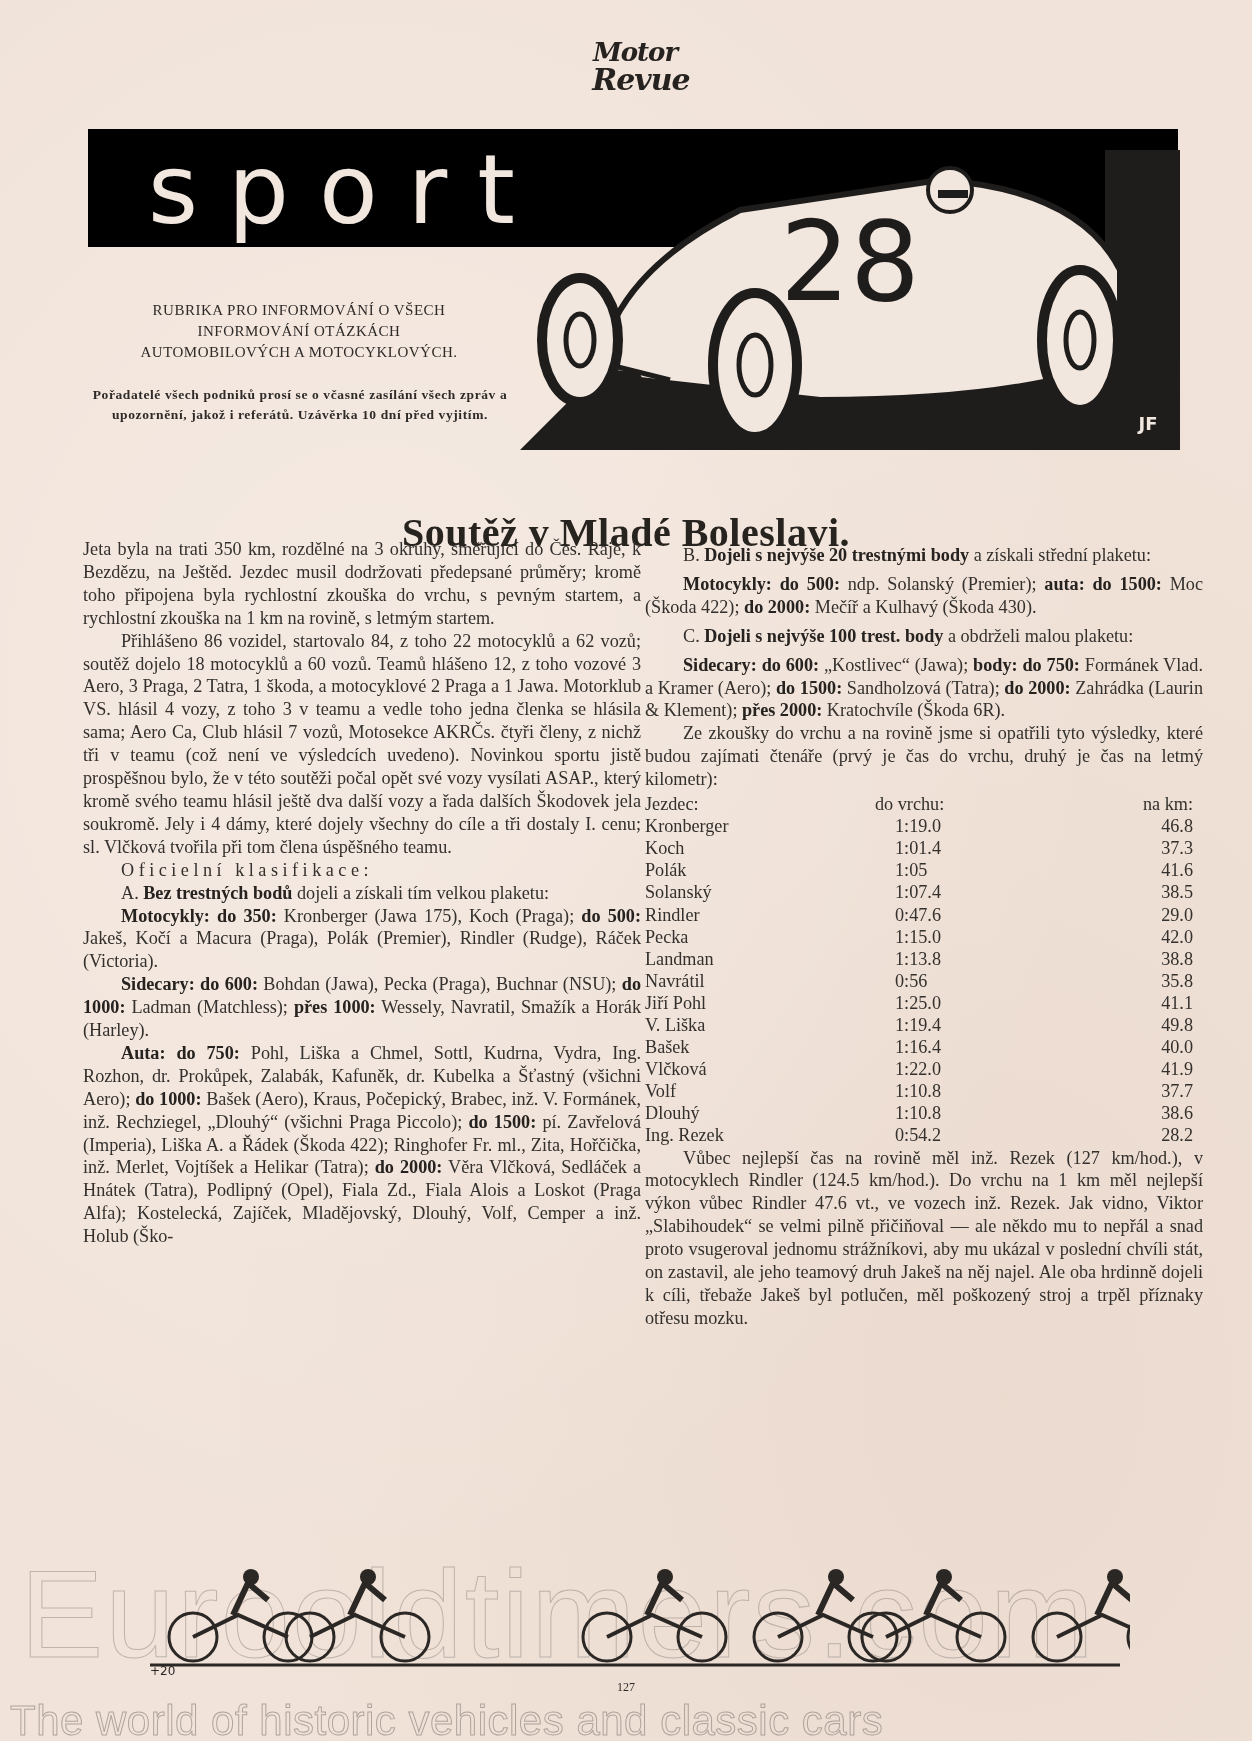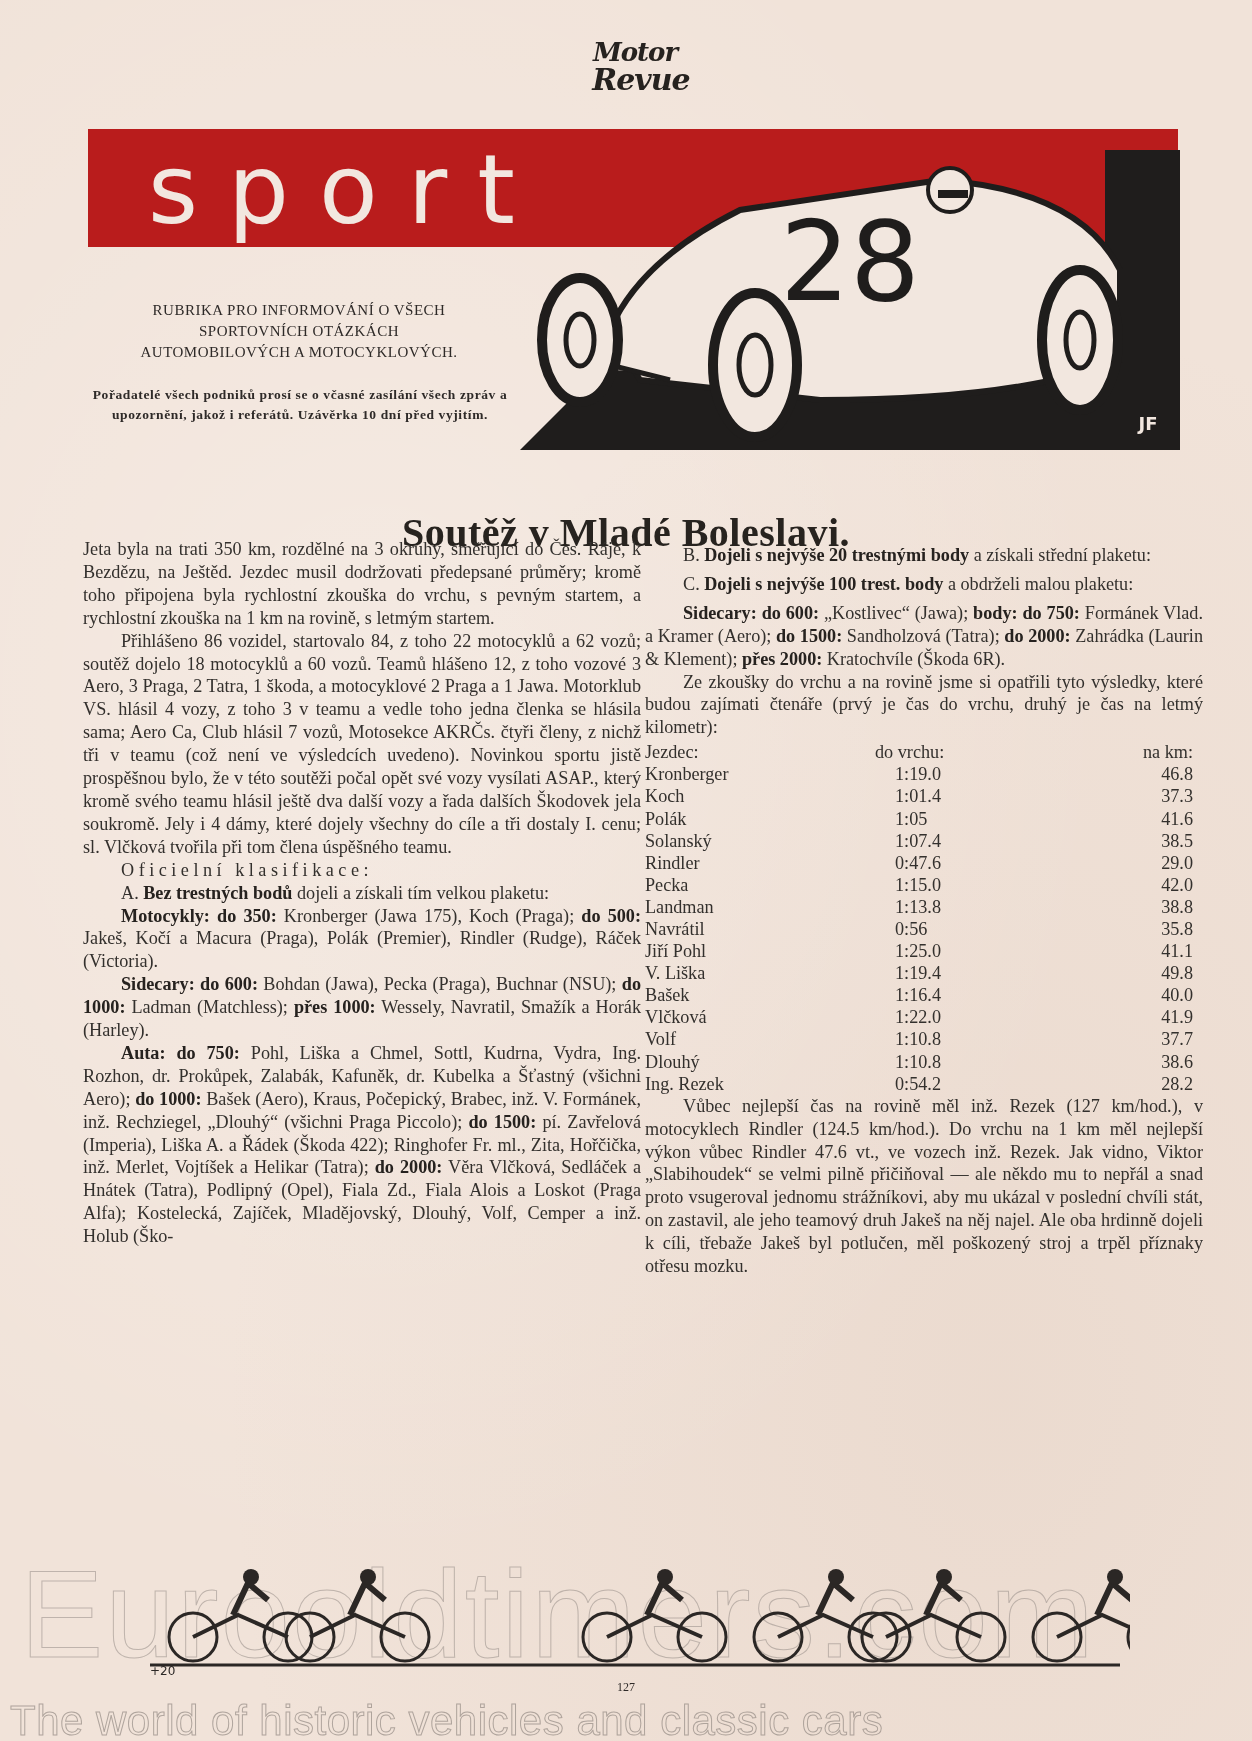--- a/index.html
+++ b/index.html
@@ -14,21 +14,21 @@
   .logo {
     position: absolute; left: 560px; top: 38px; width: 150px; text-align: center;
     font-family: "DejaVu Serif", serif; font-style: italic; font-weight: bold;
     color: #26221f; line-height: 28px; letter-spacing: -1px;
   }
   .logo .l1 { font-size: 26px; display: block; }
   .logo .l2 { font-size: 30px; display: block; padding-left: 12px; }
 
   .banner {
     position: absolute; left: 88px; top: 129px; width: 1090px; height: 118px;
-    background: #b91c1c;
+    background: #000000;
   }
   .banner-word {
     position: absolute; left: 60px; top: 6px;
     font-family: "DejaVu Sans", sans-serif; font-size: 96px; letter-spacing: 30px;
     color: #f2e7df; font-weight: normal; line-height: 110px;
   }
   .car-art {
     position: absolute; left: 520px; top: 150px; width: 660px; height: 300px;
   }
 
@@ -114,39 +114,40 @@
     <ellipse cx="235" cy="215" rx="16" ry="30" fill="none" stroke="#1f1d1c" stroke-width="5"></ellipse>
     <ellipse cx="560" cy="190" rx="38" ry="70" fill="#f2e7df" stroke="#1f1d1c" stroke-width="10"></ellipse>
     <ellipse cx="560" cy="190" rx="14" ry="28" fill="none" stroke="#1f1d1c" stroke-width="5"></ellipse>
   </g>
   <text x="330" y="150" font-family="DejaVu Sans, sans-serif" font-size="110" fill="#1f1d1c" text-anchor="middle">28</text>
   <text x="628" y="280" font-family="DejaVu Sans, sans-serif" font-size="18" font-weight="bold" fill="#f2e7df" text-anchor="middle">JF</text>
 </svg>
 
 <div class="rubrika">
   <div>RUBRIKA PRO INFORMOVÁNÍ O VŠECH</div>
-  <div>SPORTOVNÍCH OTÁZKÁCH</div>
+  <div>INFORMOVÁNÍ OTÁZKÁCH</div>
   <div>AUTOMOBILOVÝCH A MOTOCYKLOVÝCH.</div>
 </div>
 <div class="notice">Pořadatelé všech podniků prosí se o včasné zasílání všech zpráv a upozornění, jakož i referátů. Uzávěrka 10 dní před vyjitím.</div>
 
 <h1 class="headline">Soutěž v Mladé Boleslavi.</h1>
 
 <div class="col left">
   <p>Jeta byla na trati 350 km, rozdělné na 3 okruhy, směřující do Čes. Ráje, k Bezdězu, na Ještěd. Jezdec musil dodržovati předepsané průměry; kromě toho připojena byla rychlostní zkouška do vrchu, s pevným startem, a rychlostní zkouška na 1 km na rovině, s letmým startem.</p>
   <p class="ind">Přihlášeno 86 vozidel, startovalo 84, z toho 22 motocyklů a 62 vozů; soutěž dojelo 18 motocyklů a 60 vozů. Teamů hlášeno 12, z toho vozové 3 Aero, 3 Praga, 2 Tatra, 1 škoda, a motocyklové 2 Praga a 1 Jawa. Motorklub VS. hlásil 4 vozy, z toho 3 v teamu a vedle toho jedna členka se hlásila sama; Aero Ca, Club hlásil 7 vozů, Motosekce AKRČs. čtyři členy, z nichž tři v teamu (což není ve výsledcích uvedeno). Novinkou sportu jistě prospěšnou bylo, že v této soutěži počal opět své vozy vysílati ASAP., který kromě svého teamu hlásil ještě dva další vozy a řada dalších Škodovek jela soukromě. Jely i 4 dámy, které dojely všechny do cíle a tři dostaly I. cenu; sl. Vlčková tvořila při tom člena úspěšného teamu.</p>
   <p class="ind spaced">Oficielní klasifikace:</p>
   <p class="ind"><span>A.</span> <b>Bez trestných bodů</b><span> dojeli a získali tím velkou plaketu:</span></p>
   <p class="ind"><b>Motocykly:</b> <b>do 350:</b><span> Kronberger (Jawa 175), Koch (Praga); </span><b>do 500:</b><span> Jakeš, Kočí a Macura (Praga), Polák (Premier), Rindler (Rudge), Ráček (Victoria).</span></p>
   <p class="ind"><b>Sidecary:</b> <b>do 600:</b><span> Bohdan (Jawa), Pecka (Praga), Buchnar (NSU); </span><b>do 1000:</b><span> Ladman (Matchless); </span><b>přes 1000:</b><span> Wessely, Navratil, Smažík a Horák (Harley).</span></p>
   <p class="ind"><b>Auta:</b> <b>do 750:</b><span> Pohl, Liška a Chmel, Sottl, Kudrna, Vydra, Ing. Rozhon, dr. Prokůpek, Zalabák, Kafuněk, dr. Kubelka a Šťastný (všichni Aero); </span><b>do 1000:</b><span> Bašek (Aero), Kraus, Počepický, Brabec, inž. V. Formánek, inž. Rechziegel, „Dlouhý“ (všichni Praga Piccolo); </span><b>do 1500:</b><span> pí. Zavřelová (Imperia), Liška A. a Řádek (Škoda 422); Ringhofer Fr. ml., Zita, Hořčička, inž. Merlet, Vojtíšek a Helikar (Tatra); </span><b>do 2000:</b><span> Věra Vlčková, Sedláček a Hnátek (Tatra), Podlipný (Opel), Fiala Zd., Fiala Alois a Loskot (Praga Alfa); Kostelecká, Zajíček, Mladějovský, Dlouhý, Volf, Cemper a inž. Holub (Ško-</span></p>
 </div>
 
 <div class="col right">
   <p class="ind gap"><span>B.</span> <b>Dojeli s nejvýše 20 trestnými body</b><span> a získali střední plaketu:</span></p>
+  <p class="ind gap"><b>Motocykly: do 500:</b><span> ndp. Solanský (Premier); </span><b>auta: do 1500:</b><span> Moc (Škoda 422); </span><b>do 2000:</b><span> Mečíř a Kulhavý (Škoda 430).</span></p>
   <p class="ind gap"><span>C.</span> <b>Dojeli s nejvýše 100 trest. body</b><span> a obdrželi malou plaketu:</span></p>
   <p class="ind gap"><b>Sidecary: do 600:</b><span> „Kostlivec“ (Jawa); </span><b>body: do 750:</b><span> Formánek Vlad. a Kramer (Aero); </span><b>do 1500:</b><span> Sandholzová (Tatra); </span><b>do 2000:</b><span> Zahrádka (Laurin &amp; Klement); </span><b>přes 2000:</b><span> Kratochvíle (Škoda 6R).</span></p>
   <p class="ind">Ze zkoušky do vrchu a na rovině jsme si opatřili tyto výsledky, které budou zajímati čtenáře (prvý je čas do vrchu, druhý je čas na letmý kilometr):</p>
 
   <table class="results">
     <thead>
       <tr>
         <th class="c1">Jezdec:</th>
         <th class="c2">do vrchu:</th>
         <th class="c3">na km:</th>

